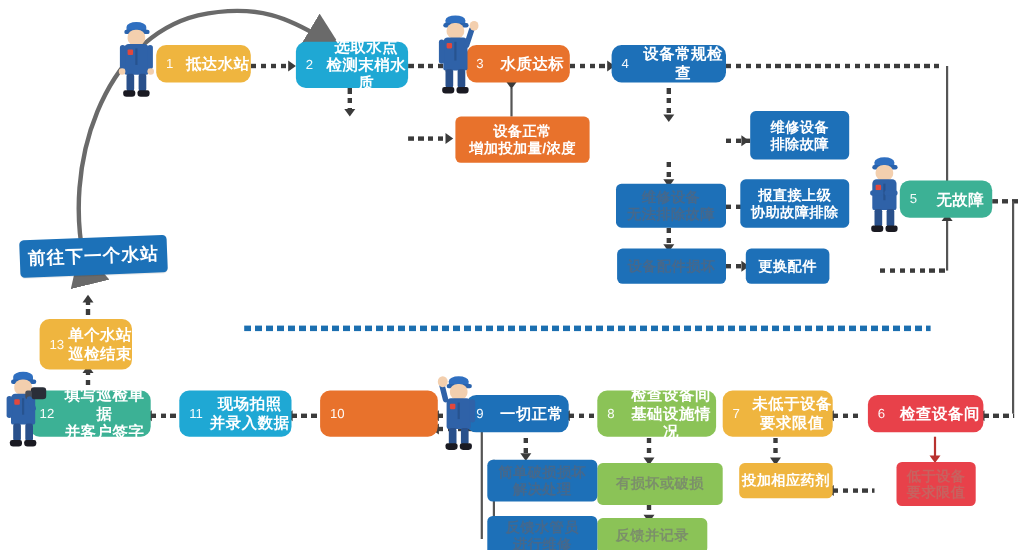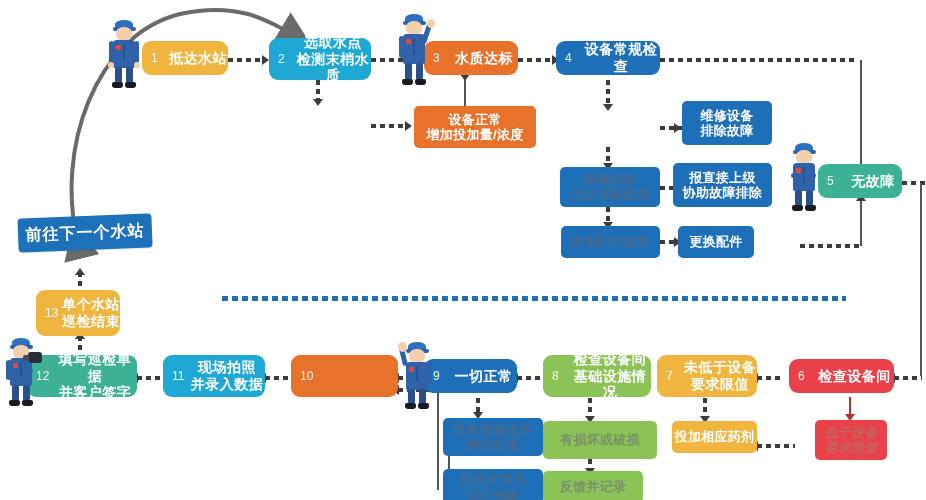--- a/index.html
+++ b/index.html
@@ -16,21 +16,21 @@
   .step{border-radius:9px;padding-left:26px;}
   .step .num{position:absolute;left:9px;top:50%;transform:translateY(-50%);
              font-size:12px;color:#ffffff;opacity:.95;font-weight:400;}
   .step .txt{font-size:14px;font-weight:700;letter-spacing:.5px;}
 
   
   .sub{border-radius:5px;}
   .sub .txt{font-size:13px;font-weight:700;letter-spacing:.3px;}
   .sub.dim-blue .txt{color:#45688c;}
   .sub.dim-green .txt{color:#7b8f6a;}
-  .sub.dim-red .txt{color:#c7625f;font-style:italic;}
+  .sub.dim-red .txt{color:#c7625f;}
   .sub.dim-amber .txt{color:#ffffff;}
 
   .banner{position:absolute;z-index:6;display:flex;align-items:center;justify-content:center;
           color:#fff;font-size:16px;font-weight:700;letter-spacing:1px;
           background:#1c71b8;border-radius:4px;
           transform:rotate(-2.2deg);box-shadow:0 1px 0 rgba(0,0,0,.08);}
 
   
   .person{position:absolute;z-index:7;}
   .p-head{position:absolute;border-radius:45% 45% 42% 42%;background:#f3cfae;}

